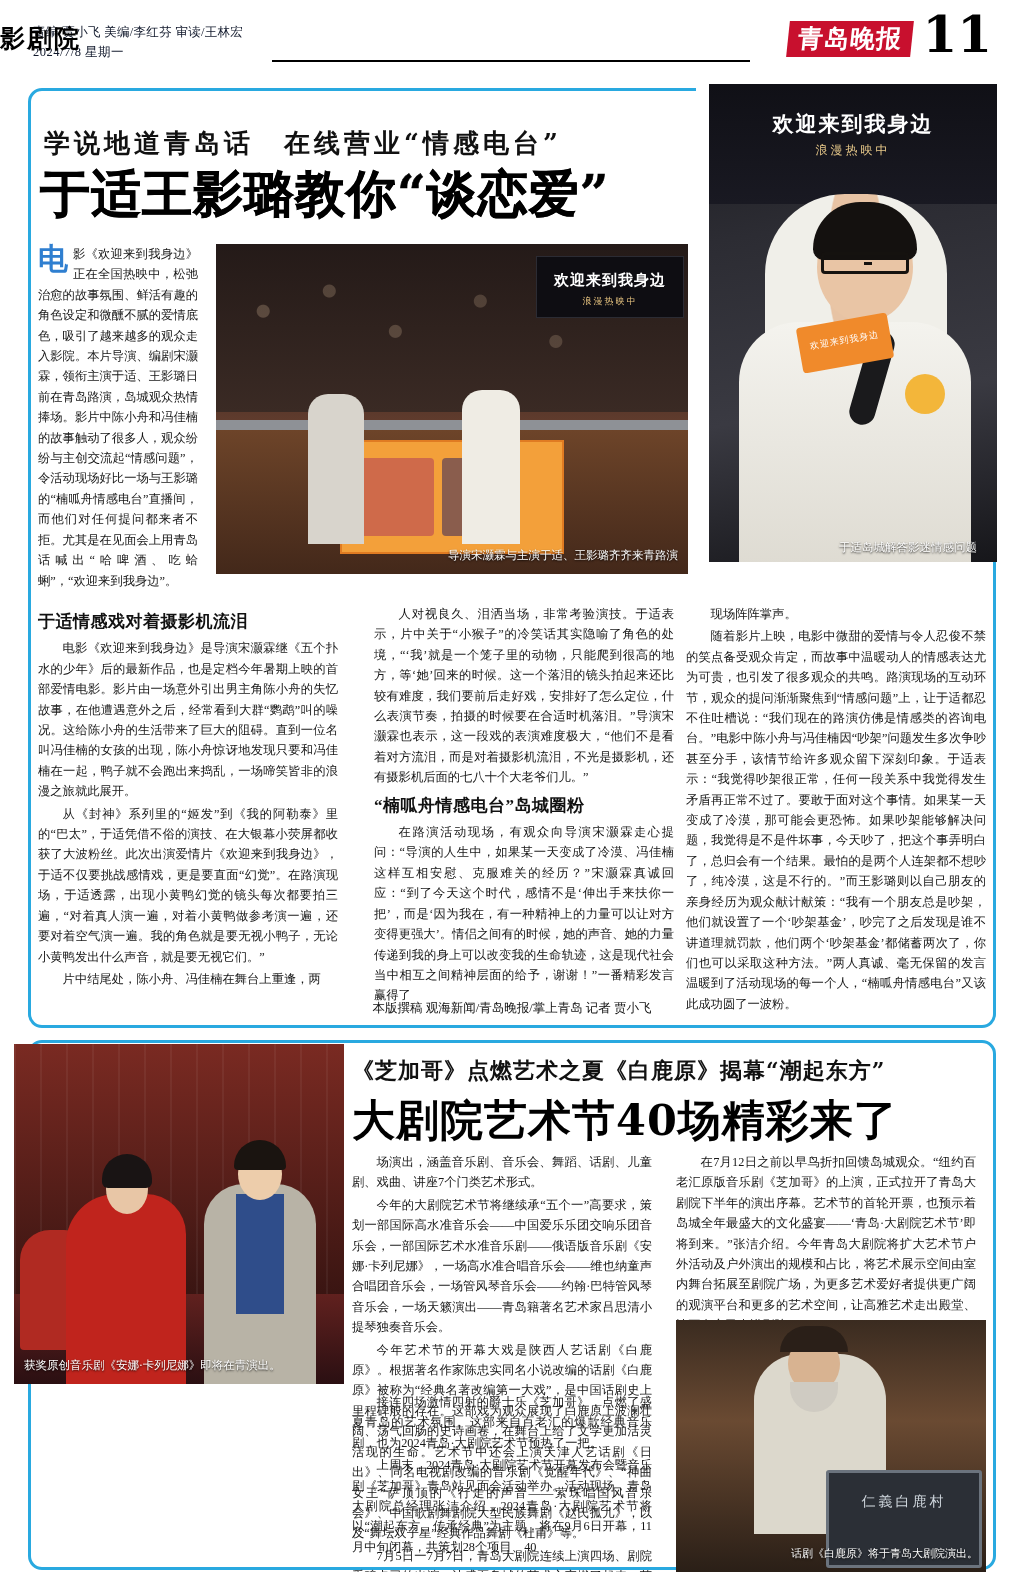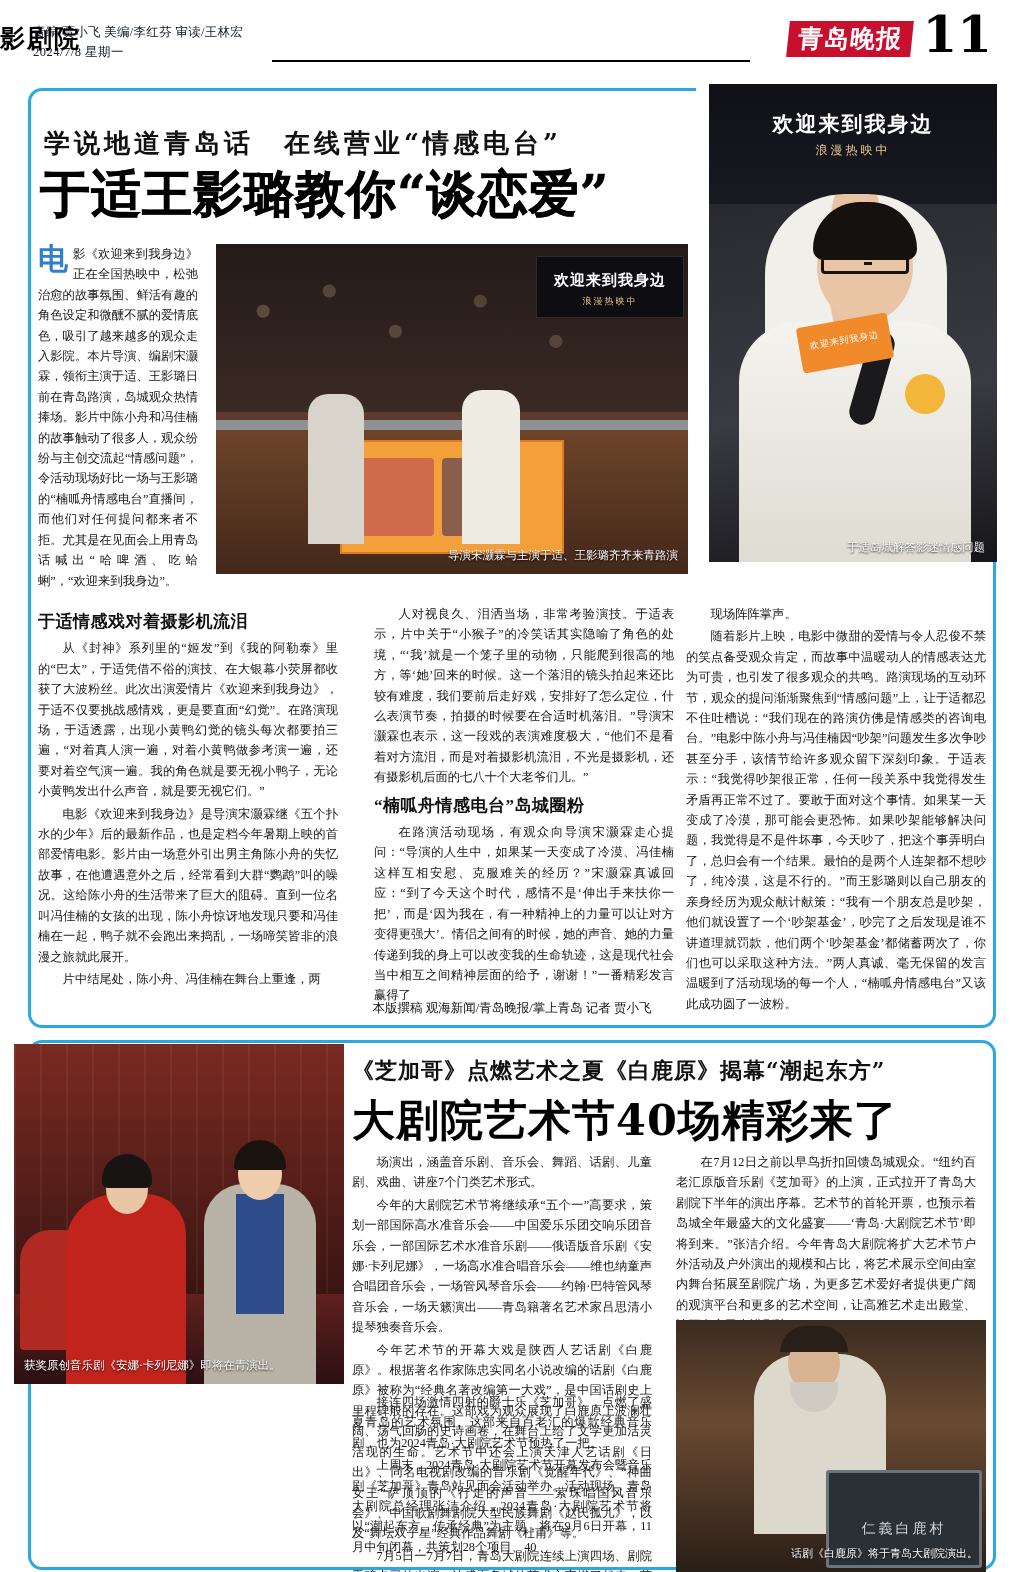--- a/index.html
+++ b/index.html
@@ -89,21 +89,21 @@
     position:absolute;left:150px;top:246px;width:26px;height:96px;background:#1a1a1c;border-radius:13px;transform:rotate(16deg);
   }
   .hero-photo .mic-card{
     position:absolute;left:90px;top:236px;width:92px;height:46px;background:#f08a2b;border-radius:4px;transform:rotate(-10deg);
   }
   .hero-photo .mic-card span{
     display:block;color:#fff;font-size:9px;text-align:center;margin-top:14px;font-family:"DejaVu Sans",sans-serif;letter-spacing:1px;
   }
   .hero-caption{
     position:absolute;left:709px;top:540px;width:288px;text-align:right;
-    color:#fff;font-size:11.5px;padding-right:12px;box-sizing:border-box;
+    color:#fff;font-size:11.5px;padding-right:20px;box-sizing:border-box;
     text-shadow:0 1px 2px rgba(0,0,0,.9);
   }
 
   
   .kicker{
     position:absolute;left:44px;top:126px;width:640px;
     font-size:26px;font-weight:bold;letter-spacing:4px;color:#111;
     font-family:"DejaVu Serif",serif;
   }
   .headline{
@@ -250,21 +250,21 @@
   .opera-photo .oldman{
     position:absolute;left:78px;top:34px;width:132px;height:180px;background:#dcd8cc;border-radius:46px 46px 0 0;
   }
   .opera-photo .ohead{position:absolute;left:112px;top:16px;width:52px;height:56px;background:#d8b391;border-radius:26px/28px;}
   .opera-photo .ohat{position:absolute;left:104px;top:6px;width:68px;height:26px;background:#2a1f18;border-radius:34px 34px 0 0;}
   .opera-photo .obeard{position:absolute;left:114px;top:62px;width:48px;height:30px;background:#cfcbc2;border-radius:0 0 24px 24px;}
   .opera-photo .plaque{
     position:absolute;left:150px;top:150px;width:150px;height:92px;background:#2b2f36;border:3px solid #6b737d;border-radius:3px;
   }
   .opera-photo .plaque span{
-    display:block;color:#cfd6dd;font-size:14px;text-align:center;margin-top:47px;letter-spacing:3px;font-family:Liberation Serif, serif;
+    display:block;color:#cfd6dd;font-size:14px;text-align:center;margin-top:20px;letter-spacing:3px;font-family:Liberation Serif, serif;
   }
   .opera-caption{
     position:absolute;left:676px;top:1546px;width:310px;text-align:right;padding-right:8px;box-sizing:border-box;
     color:#fff;font-size:11px;text-shadow:0 1px 2px rgba(0,0,0,.9);
   }
 </style>
 </head>
 <body>
 
 <div class="page">
@@ -322,22 +322,22 @@
     <div class="glasses"></div>
     <div class="mic"></div>
     <div class="mic-card">
       <span>欢迎来到我身边</span>
     </div>
   </div>
   <div class="hero-caption">于适岛城解答影迷情感问题</div>
 
   <div class="col c1">
     <div class="subhead">于适情感戏对着摄影机流泪</div>
+    <p>电影《欢迎来到我身边》是导演宋灏霖继《五个扑水的少年》后的最新作品，也是定档今年暑期上映的首部爱情电影。影片由一场意外引出男主角陈小舟的失忆故事，在他遭遇意外之后，经常看到大群“鹦鹉”叫的噪况。这给陈小舟的生活带来了巨大的阻碍。直到一位名叫冯佳楠的女孩的出现，陈小舟惊讶地发现只要和冯佳楠在一起，鸭子就不会跑出来捣乱，一场啼笑皆非的浪漫之旅就此展开。</p>
     <p>从《封神》系列里的“姬发”到《我的阿勒泰》里的“巴太”，于适凭借不俗的演技、在大银幕小荧屏都收获了大波粉丝。此次出演爱情片《欢迎来到我身边》，于适不仅要挑战感情戏，更是要直面“幻觉”。在路演现场，于适透露，出现小黄鸭幻觉的镜头每次都要拍三遍，“对着真人演一遍，对着小黄鸭做参考演一遍，还要对着空气演一遍。我的角色就是要无视小鸭子，无论小黄鸭发出什么声音，就是要无视它们。”</p>
-    <p>电影《欢迎来到我身边》是导演宋灏霖继《五个扑水的少年》后的最新作品，也是定档今年暑期上映的首部爱情电影。影片由一场意外引出男主角陈小舟的失忆故事，在他遭遇意外之后，经常看到大群“鹦鹉”叫的噪况。这给陈小舟的生活带来了巨大的阻碍。直到一位名叫冯佳楠的女孩的出现，陈小舟惊讶地发现只要和冯佳楠在一起，鸭子就不会跑出来捣乱，一场啼笑皆非的浪漫之旅就此展开。</p>
     <p>片中结尾处，陈小舟、冯佳楠在舞台上重逢，两</p>
   </div>
 
   <div class="col c2">
     <p>人对视良久、泪洒当场，非常考验演技。于适表示，片中关于“小猴子”的冷笑话其实隐喻了角色的处境，“‘我’就是一个笼子里的动物，只能爬到很高的地方，等‘她’回来的时候。这一个落泪的镜头拍起来还比较有难度，我们要前后走好戏，安排好了怎么定位，什么表演节奏，拍摄的时候要在合适时机落泪。”导演宋灏霖也表示，这一段戏的表演难度极大，“他们不是看着对方流泪，而是对着摄影机流泪，不光是摄影机，还有摄影机后面的七八十个大老爷们儿。”</p>
     <div class="subhead">“楠呱舟情感电台”岛城圈粉</div>
     <p>在路演活动现场，有观众向导演宋灏霖走心提问：“导演的人生中，如果某一天变成了冷漠、冯佳楠这样互相安慰、克服难关的经历？”宋灏霖真诚回应：“到了今天这个时代，感情不是‘伸出手来扶你一把’，而是‘因为我在，有一种精神上的力量可以让对方变得更强大’。情侣之间有的时候，她的声音、她的力量传递到我的身上可以改变我的生命轨迹，这是现代社会当中相互之间精神层面的给予，谢谢！”一番精彩发言赢得了</p>
   </div>
 
   <div class="col c3">

